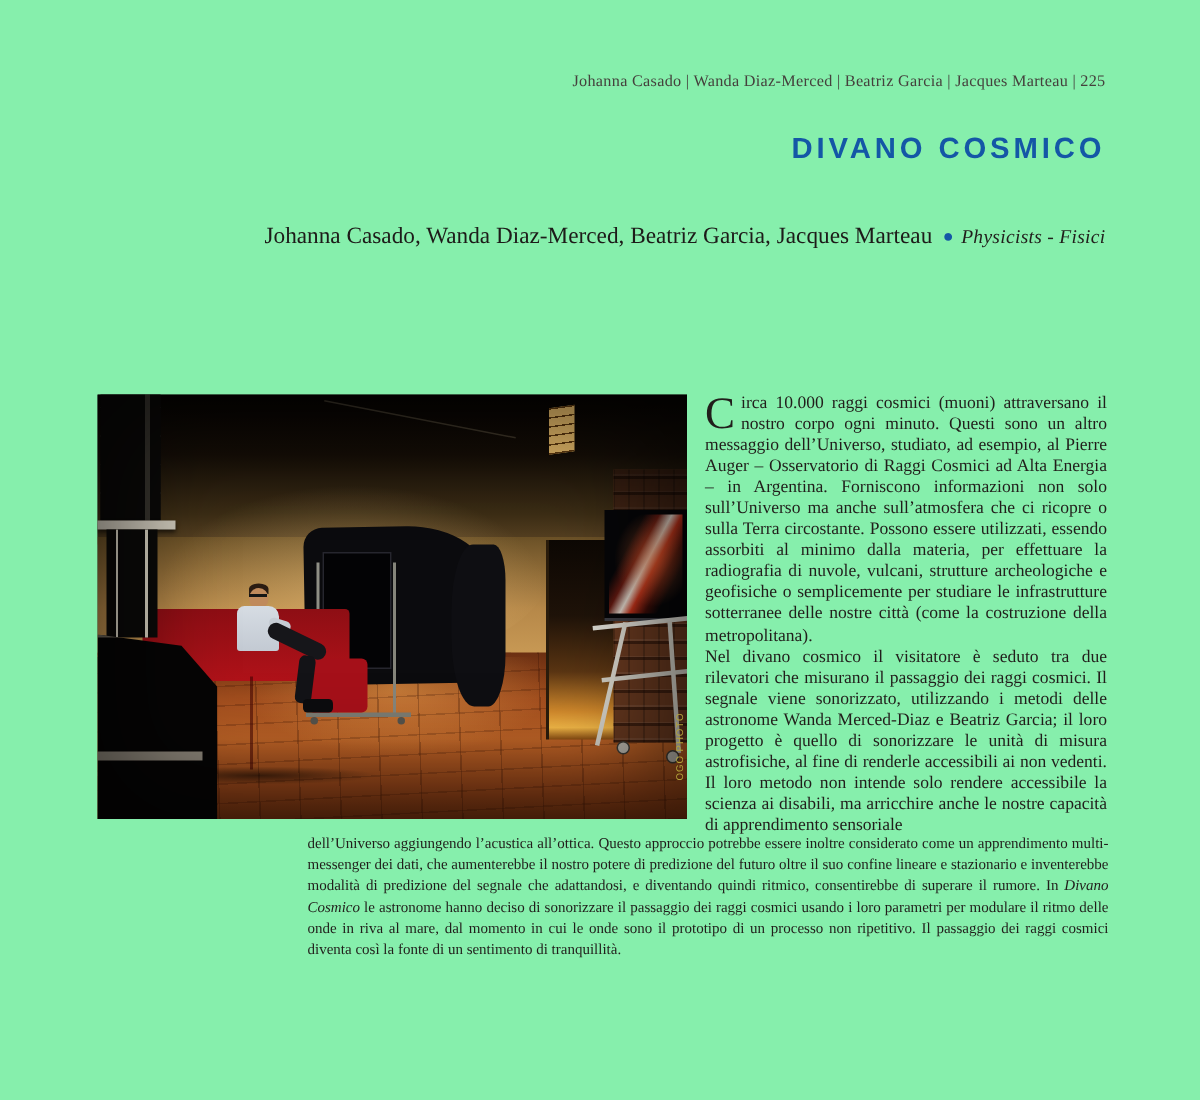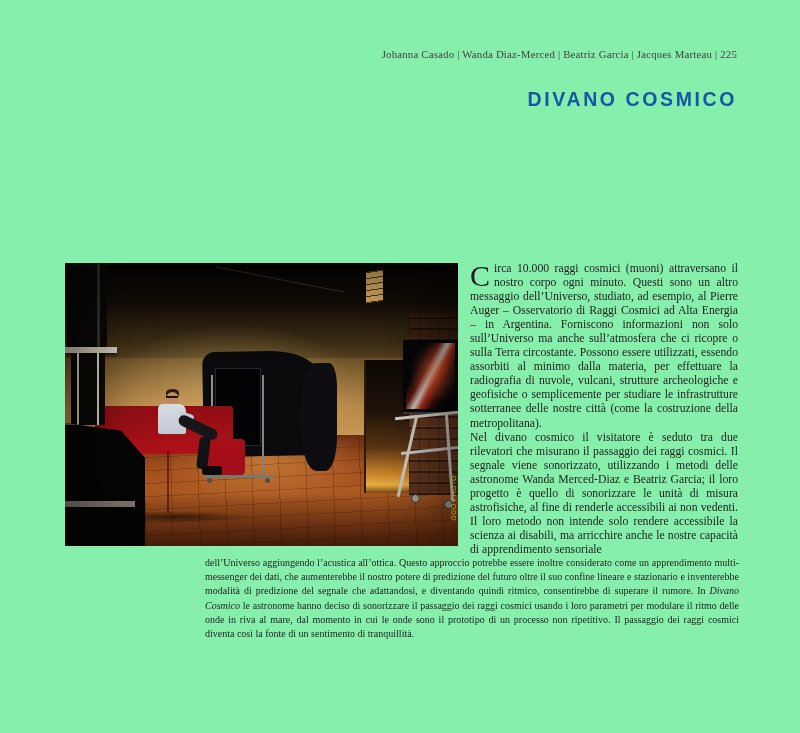--- a/index.html
+++ b/index.html
@@ -121,20 +121,23 @@
 </style>
 </head>
 <body>
 
 <div class="page">
 
   <div class="running-head">Johanna Casado | Wanda Diaz-Merced | Beatriz Garcia | Jacques Marteau | 225</div>
 
   <div class="page-title">DIVANO COSMICO</div>
 
+  <div class="byline">
+    <span>Johanna Casado, Wanda Diaz-Merced, Beatriz Garcia, Jacques Marteau</span><span class="dot">●</span><span class="role">Physicists - Fisici</span>
+  </div>
 
   <div class="photo">
     <div class="ph-ceiling"></div>
     <div class="ph-wall"></div>
     <div class="ph-wall-glow"></div>
     <div class="ph-floor"></div>
     <div class="ph-floor-glow"></div>
     <div class="ph-tiles"></div>
     <div class="ph-cable"></div>
     <div class="ph-corridor"></div>

